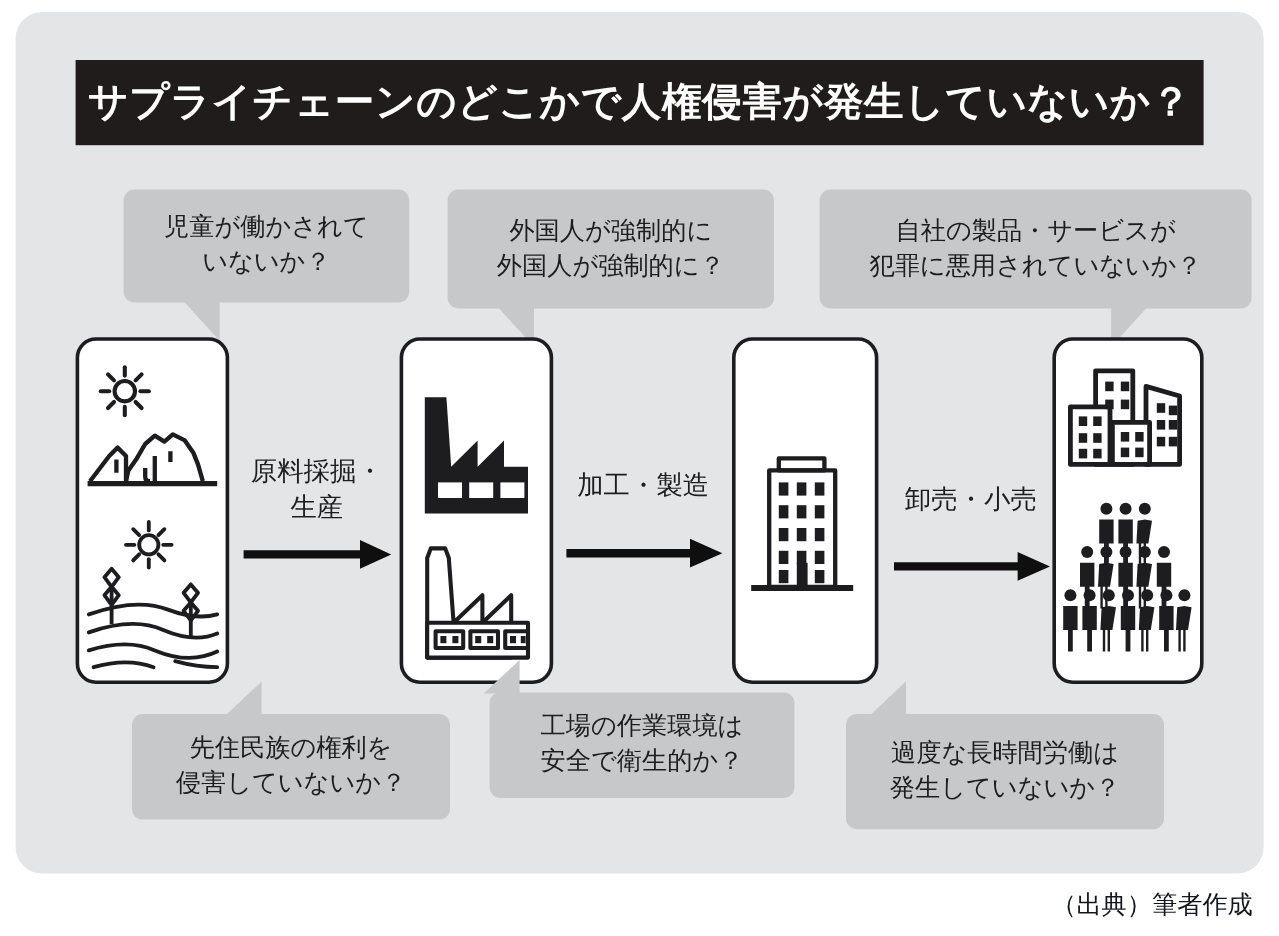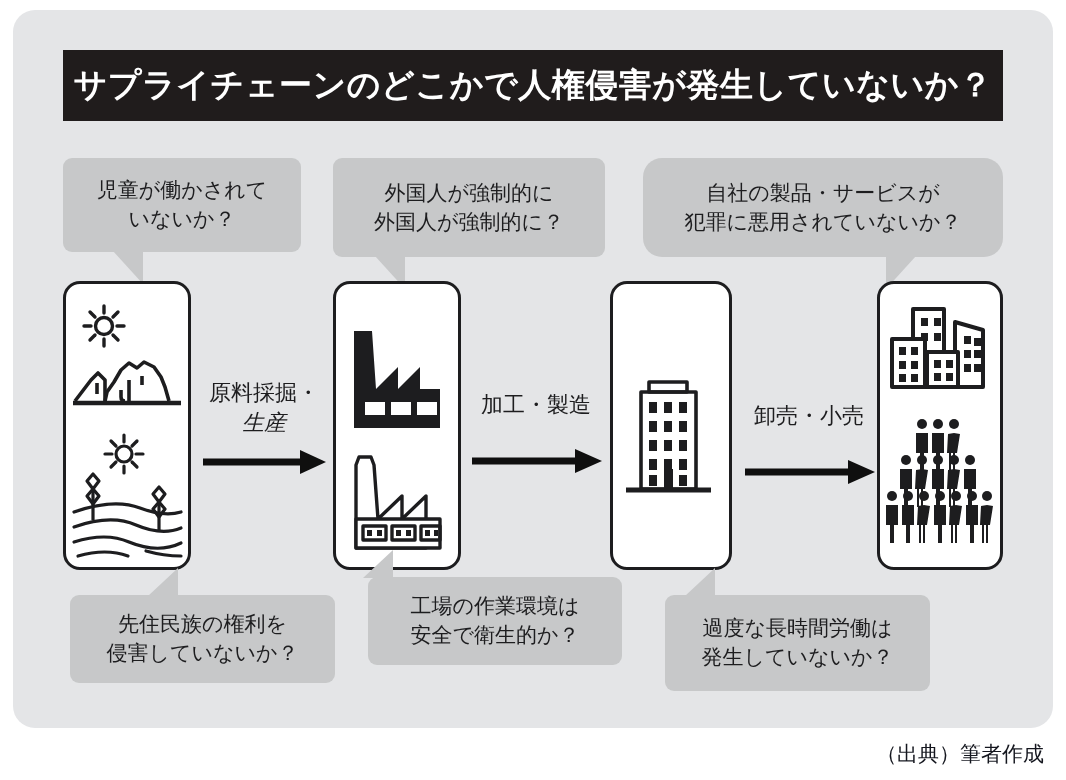--- a/index.html
+++ b/index.html
@@ -42,20 +42,21 @@
     border-radius: 9px;
     display: flex;
     flex-direction: column;
     align-items: center;
     justify-content: center;
     color: #1d1d1f;
     font-size: 21px;
     line-height: 1.38;
     text-align: center;
     padding: 6px 24px;
+    margin-left: 40px;
   }
   .bubble .ln { white-space: nowrap; display: block; }
 
   .tail { position: absolute; width: 0; height: 0; }
 
   
   .tail-down-left {
     border-left: 0 solid transparent;
     border-right: 30px solid transparent;
     border-top: 33px solid #c7c8c9;
@@ -121,21 +122,21 @@
     <span class="ln">いないか？</span>
     <span class="tail tail-down-right" style="left:50px; top:93px;"></span>
   </div>
 
   <div class="bubble" style="left:333px; top:158px; width:272px; height:99px;">
     <span class="ln">外国人が強制的に</span>
     <span class="ln">外国人が強制的に？</span>
     <span class="tail tail-down-right" style="left:42px; top:98px;"></span>
   </div>
 
-  <div class="bubble" style="left:643px; top:158px; width:360px; height:99px;border-radius:19px;">
+  <div class="bubble" style="left:643px; top:158px; width:360px; height:99px;">
     <span class="ln">自社の製品・サービスが</span>
     <span class="ln">犯罪に悪用されていないか？</span>
     <span class="tail tail-down-left" style="left:243px; top:98px;"></span>
   </div>
 
   <div class="node" style="left:63px; top:281px; width:128px; height:289px;">
     <svg width="122" height="283" viewBox="0 0 122 283">
 
       <g stroke="#1d1d1f" stroke-width="3.4" fill="none" stroke-linecap="round">
         <circle cx="38" cy="42" r="8.5"></circle>
@@ -187,21 +188,21 @@
         <path d="M12 272 Q40 264 62 272"></path>
         <path d="M80 267 Q98 272 115 272"></path>
       </g>
     </svg>
   </div>
 
   <div class="arrow-group" style="left:195px; top:378px; width:138px; height:100px;">
     <div class="arrow-label" style="top:0;">
       <span>原料採掘・</span>
     </div>
-    <div class="arrow-label" style="top:30px;font-style:italic;">
+    <div class="arrow-label" style="top:30px;">
       <span>生産</span>
     </div>
     <svg class="arrow-svg" width="138" height="32" style="top:68px;">
       <line x1="8" y1="16" x2="110" y2="16" stroke="#0f0f0f" stroke-width="7"></line>
       <polygon points="105,4 131,16 105,28" fill="#0f0f0f"></polygon>
     </svg>
   </div>
 
   <div class="node" style="left:333px; top:281px; width:128px; height:289px;">
     <svg width="122" height="283" viewBox="0 0 122 283">

